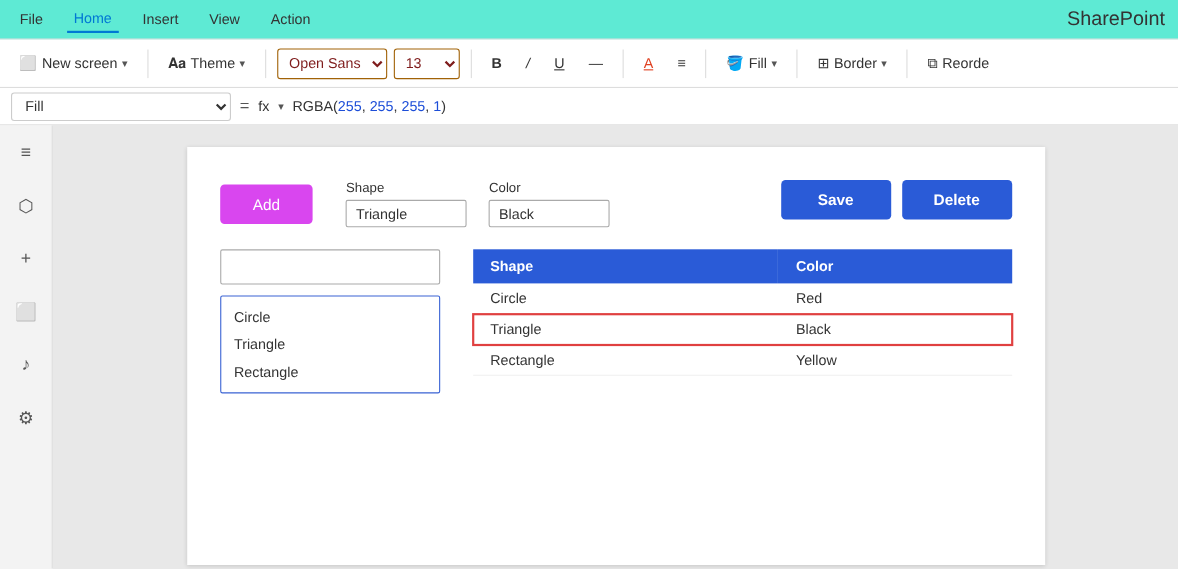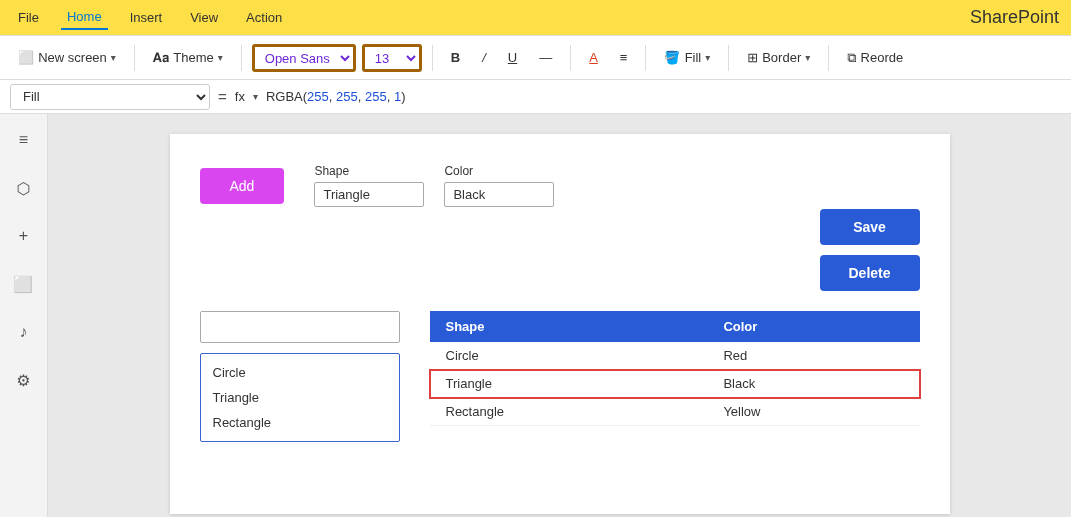--- a/index.html
+++ b/index.html
@@ -1,21 +1,21 @@
 <!DOCTYPE html>
 <html><head>
   <meta charset="utf-8">
   <style>
     * { box-sizing: border-box; margin: 0; padding: 0; }
     body { font-family: 'Segoe UI', sans-serif; font-size: 13px; background: #f3f3f3; overflow: hidden; }
 
     
     .menu-bar {
       display: flex; align-items: center;
-      background: #fde047;
+      background: #5eead4;
       border-bottom: 1px solid #ddd;
       padding: 0 12px;
       height: 36px;
       gap: 16px;
     }
     .menu-item {
       font-size: 13px; color: #333; cursor: pointer; padding: 4px 6px;
       user-select: none;
     }
     .menu-item.active {
@@ -32,23 +32,23 @@
       height: 44px;
       gap: 6px;
     }
     .toolbar-btn {
       display: flex; align-items: center; gap: 4px;
       font-size: 13px; color: #333; cursor: pointer;
       padding: 4px 8px; border-radius: 3px; white-space: nowrap;
     }
     .toolbar-sep { width: 1px; background: #ddd; height: 26px; margin: 0 4px; }
     .toolbar-select {
-      border: 3px solid #a16207; border-radius: 3px;
+      border: 1px solid #a16207; border-radius: 3px;
       font-size: 13px; padding: 3px 6px; height: 28px; cursor: pointer;
-      background: #fff; color: #6d28d9; outline: none;
+      background: #fff; color: #7f1d1d; outline: none;
     }
     .chevron { font-size: 10px; color: #555; }
 
     
     .formula-bar {
       display: flex; align-items: center;
       background: #fff;
       border-bottom: 1px solid #ddd;
       padding: 0 10px;
       height: 34px;
@@ -112,21 +112,21 @@
     }
     .field-group { display: flex; flex-direction: column; gap: 4px; }
     .field-label { font-size: 12px; color: #333; }
     .field-input {
       border: 1px solid #aaa; border-radius: 2px;
       font-size: 13px; padding: 4px 8px; width: 110px; outline: none;
       color: #333;
     }
 
     .save-delete-btns {
-      display: flex; flex-direction: column; gap: 10px; margin-left: auto; margin-top: 45px;
+      display: flex; flex-direction: row; gap: 10px; margin-left: auto;
     }
     .btn-save, .btn-delete {
       background: #2a5bd7; color: #fff; border: none; border-radius: 4px;
       font-size: 14px; padding: 10px 28px; cursor: pointer; font-weight: 600;
       min-width: 100px; text-align: center;
     }
 
     .edit-hint {
       font-size: 12px; color: #444; line-height: 1.5; margin-top: 20px; margin-bottom: 10px;
     }

